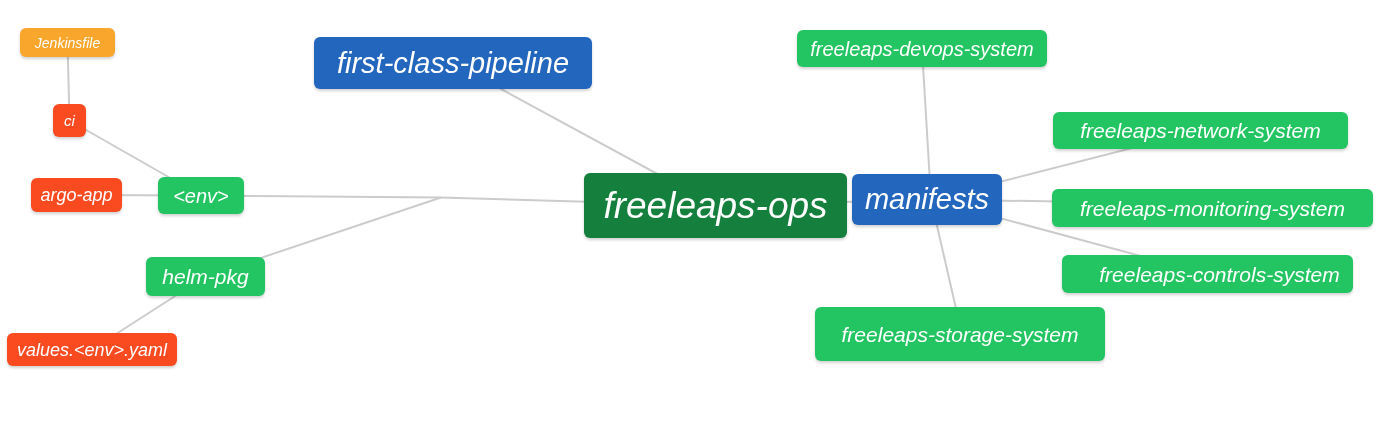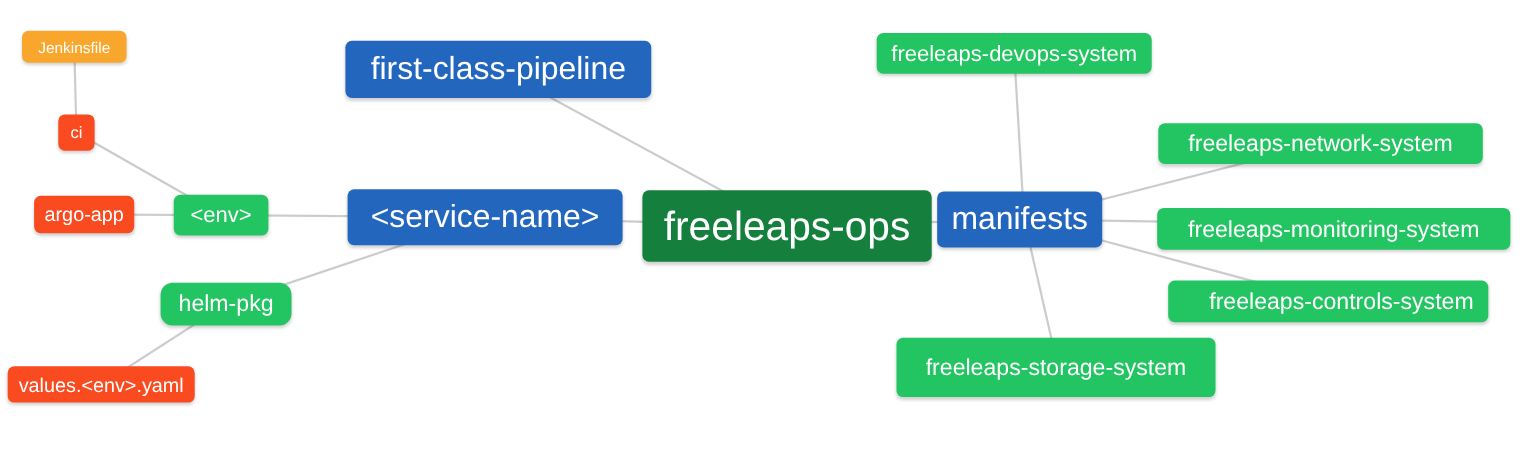--- a/index.html
+++ b/index.html
@@ -23,20 +23,21 @@
     height: 421px;
     z-index: 1;
   }
   #nodes {
     position: absolute;
     left: 0;
     top: 0;
     width: 100%;
     height: 100%;
     z-index: 2;
+    font-style: italic;
   }
   .node {
     position: absolute;
     display: flex;
     align-items: center;
     justify-content: center;
     color: #ffffff;
     border-radius: 6px;
     white-space: nowrap;
     box-shadow: 0 2px 3px rgba(0,0,0,0.18);
@@ -64,24 +65,23 @@
       <line x1="931" y1="199.5" x2="1200.5" y2="130.5" stroke="#cccccc" stroke-width="2"></line>
       <line x1="931" y1="199.5" x2="1212.5" y2="204" stroke="#cccccc" stroke-width="2"></line>
       <line x1="931" y1="199.5" x2="1207.5" y2="274" stroke="#cccccc" stroke-width="2"></line>
       <line x1="931" y1="199.5" x2="960" y2="326" stroke="#cccccc" stroke-width="2"></line>
     </svg>
   <div id="nodes">
       <div class="node" style="left: 20px; top: 28px; width: 95px; height: 29px; font-size: 14px; background: rgb(249, 166, 44);">Jenkinsfile</div>
       <div class="node" style="left: 53px; top: 104px; width: 33px; height: 33px; font-size: 15px; background: rgb(249, 74, 32);">ci</div>
       <div class="node" style="left: 31px; top: 178px; width: 91px; height: 34px; font-size: 18px; background: rgb(249, 74, 32);">argo-app</div>
       <div class="node" style="left: 158px; top: 177px; width: 86px; height: 37px; font-size: 20px; background: rgb(35, 197, 98);">&lt;env&gt;</div>
-      <div class="node" style="left: 146px; top: 257px; width: 119px; height: 39px; font-size: 21px; background: rgb(35, 197, 98); border-radius: 11px;">helm-pkg</div>
+      <div class="node" style="left: 146px; top: 257px; width: 119px; height: 39px; font-size: 21px; background: rgb(35, 197, 98);">helm-pkg</div>
       <div class="node" style="left: 7px; top: 333px; width: 170px; height: 33px; font-size: 18px; background: rgb(249, 74, 32);">values.&lt;env&gt;.yaml</div>
       <div class="node" style="left: 314px; top: 37px; width: 278px; height: 52px; font-size: 29px; background: rgb(35, 102, 190);">first-class-pipeline</div>
-      <div class="node" style="left: 316px; top: 172px; width: 250px; height: 51px; font-size: 29px; background: rgb(35, 102, 190);">&lt;service-name&gt;</div>
       <div class="node" style="left: 584px; top: 173px; width: 263px; height: 65px; font-size: 37px; background: #15803d;">freeleaps-ops</div>
       <div class="node" style="left: 852px; top: 174px; width: 150px; height: 51px; font-size: 29px; background: rgb(35, 102, 190);">manifests</div>
       <div class="node" style="left: 797px; top: 30px; width: 250px; height: 37px; font-size: 20px; background: rgb(35, 197, 98);">freeleaps-devops-system</div>
       <div class="node" style="left: 1053px; top: 112px; width: 295px; height: 37px; font-size: 21px; background: rgb(35, 197, 98);">freeleaps-network-system</div>
       <div class="node" style="left: 1052px; top: 189px; width: 321px; height: 38px; font-size: 21px; background: rgb(35, 197, 98);">freeleaps-monitoring-system</div>
       <div class="node" style="left: 1062px; top: 255px; width: 291px; height: 38px; font-size: 21px; background: rgb(35, 197, 98); padding-left: 24px;">freeleaps-controls-system</div>
       <div class="node" style="left: 815px; top: 307px; width: 290px; height: 54px; font-size: 21px; background: rgb(35, 197, 98);">freeleaps-storage-system</div>
     </div>
 </div>
 

